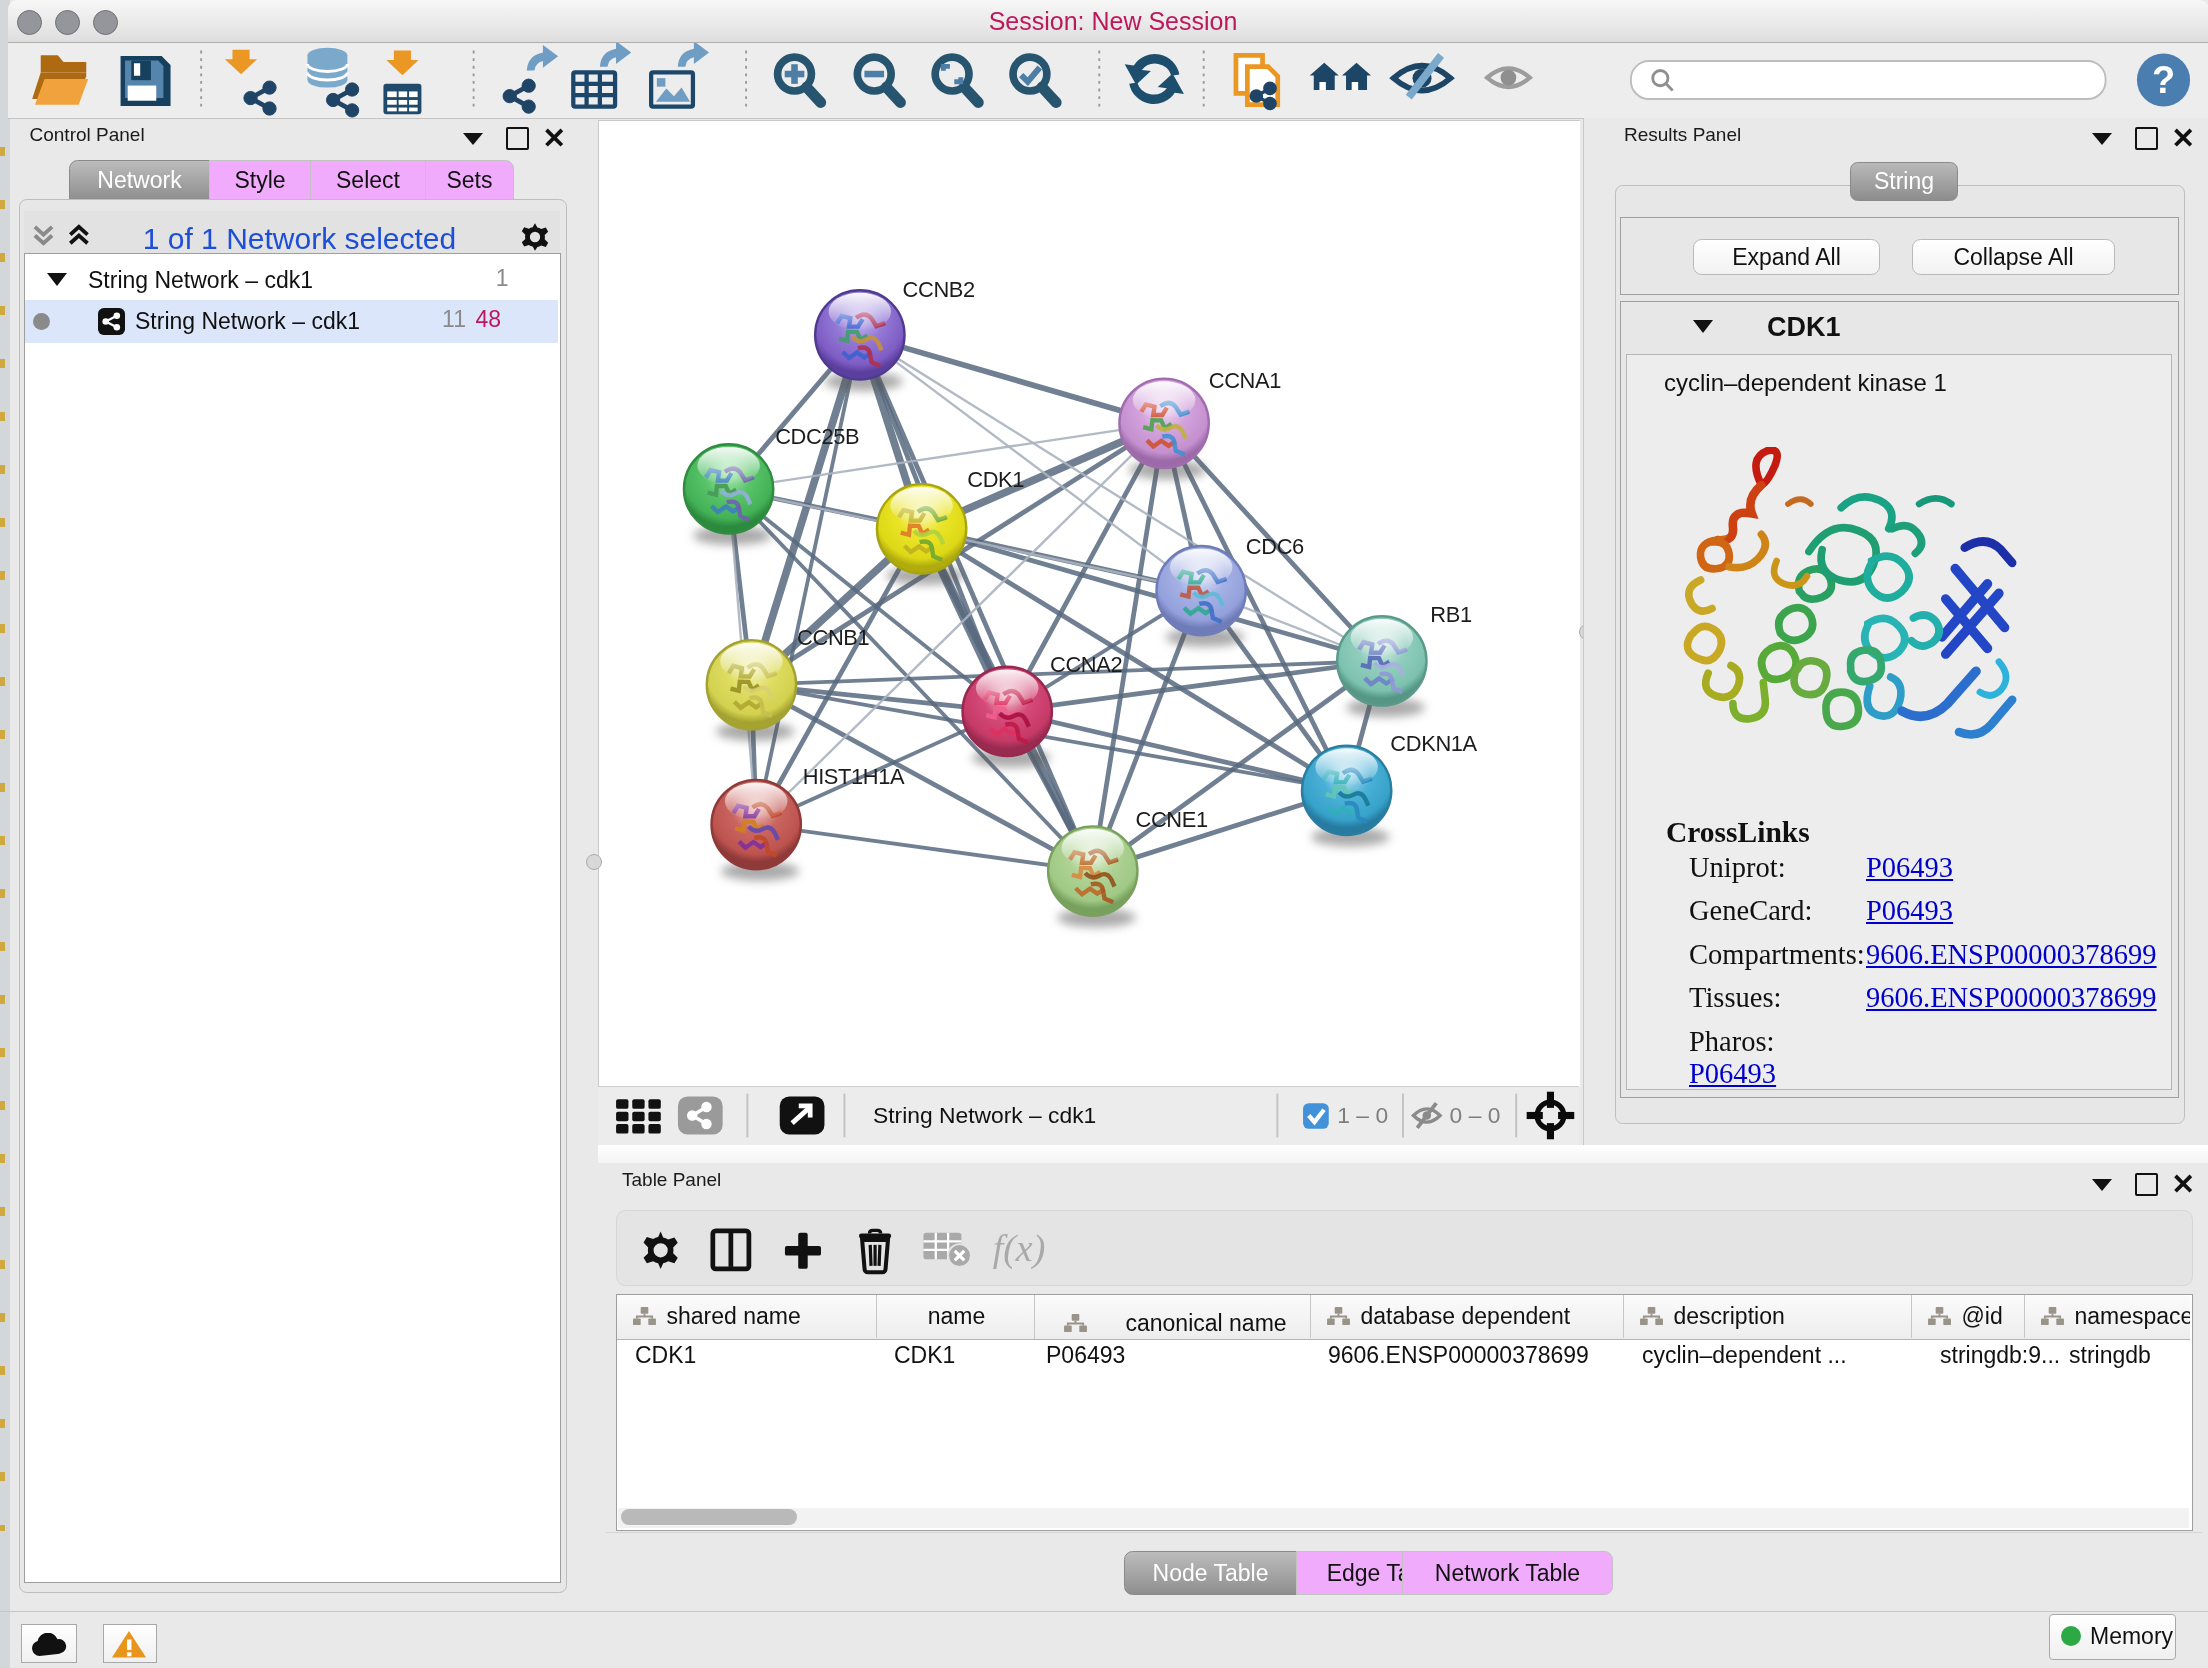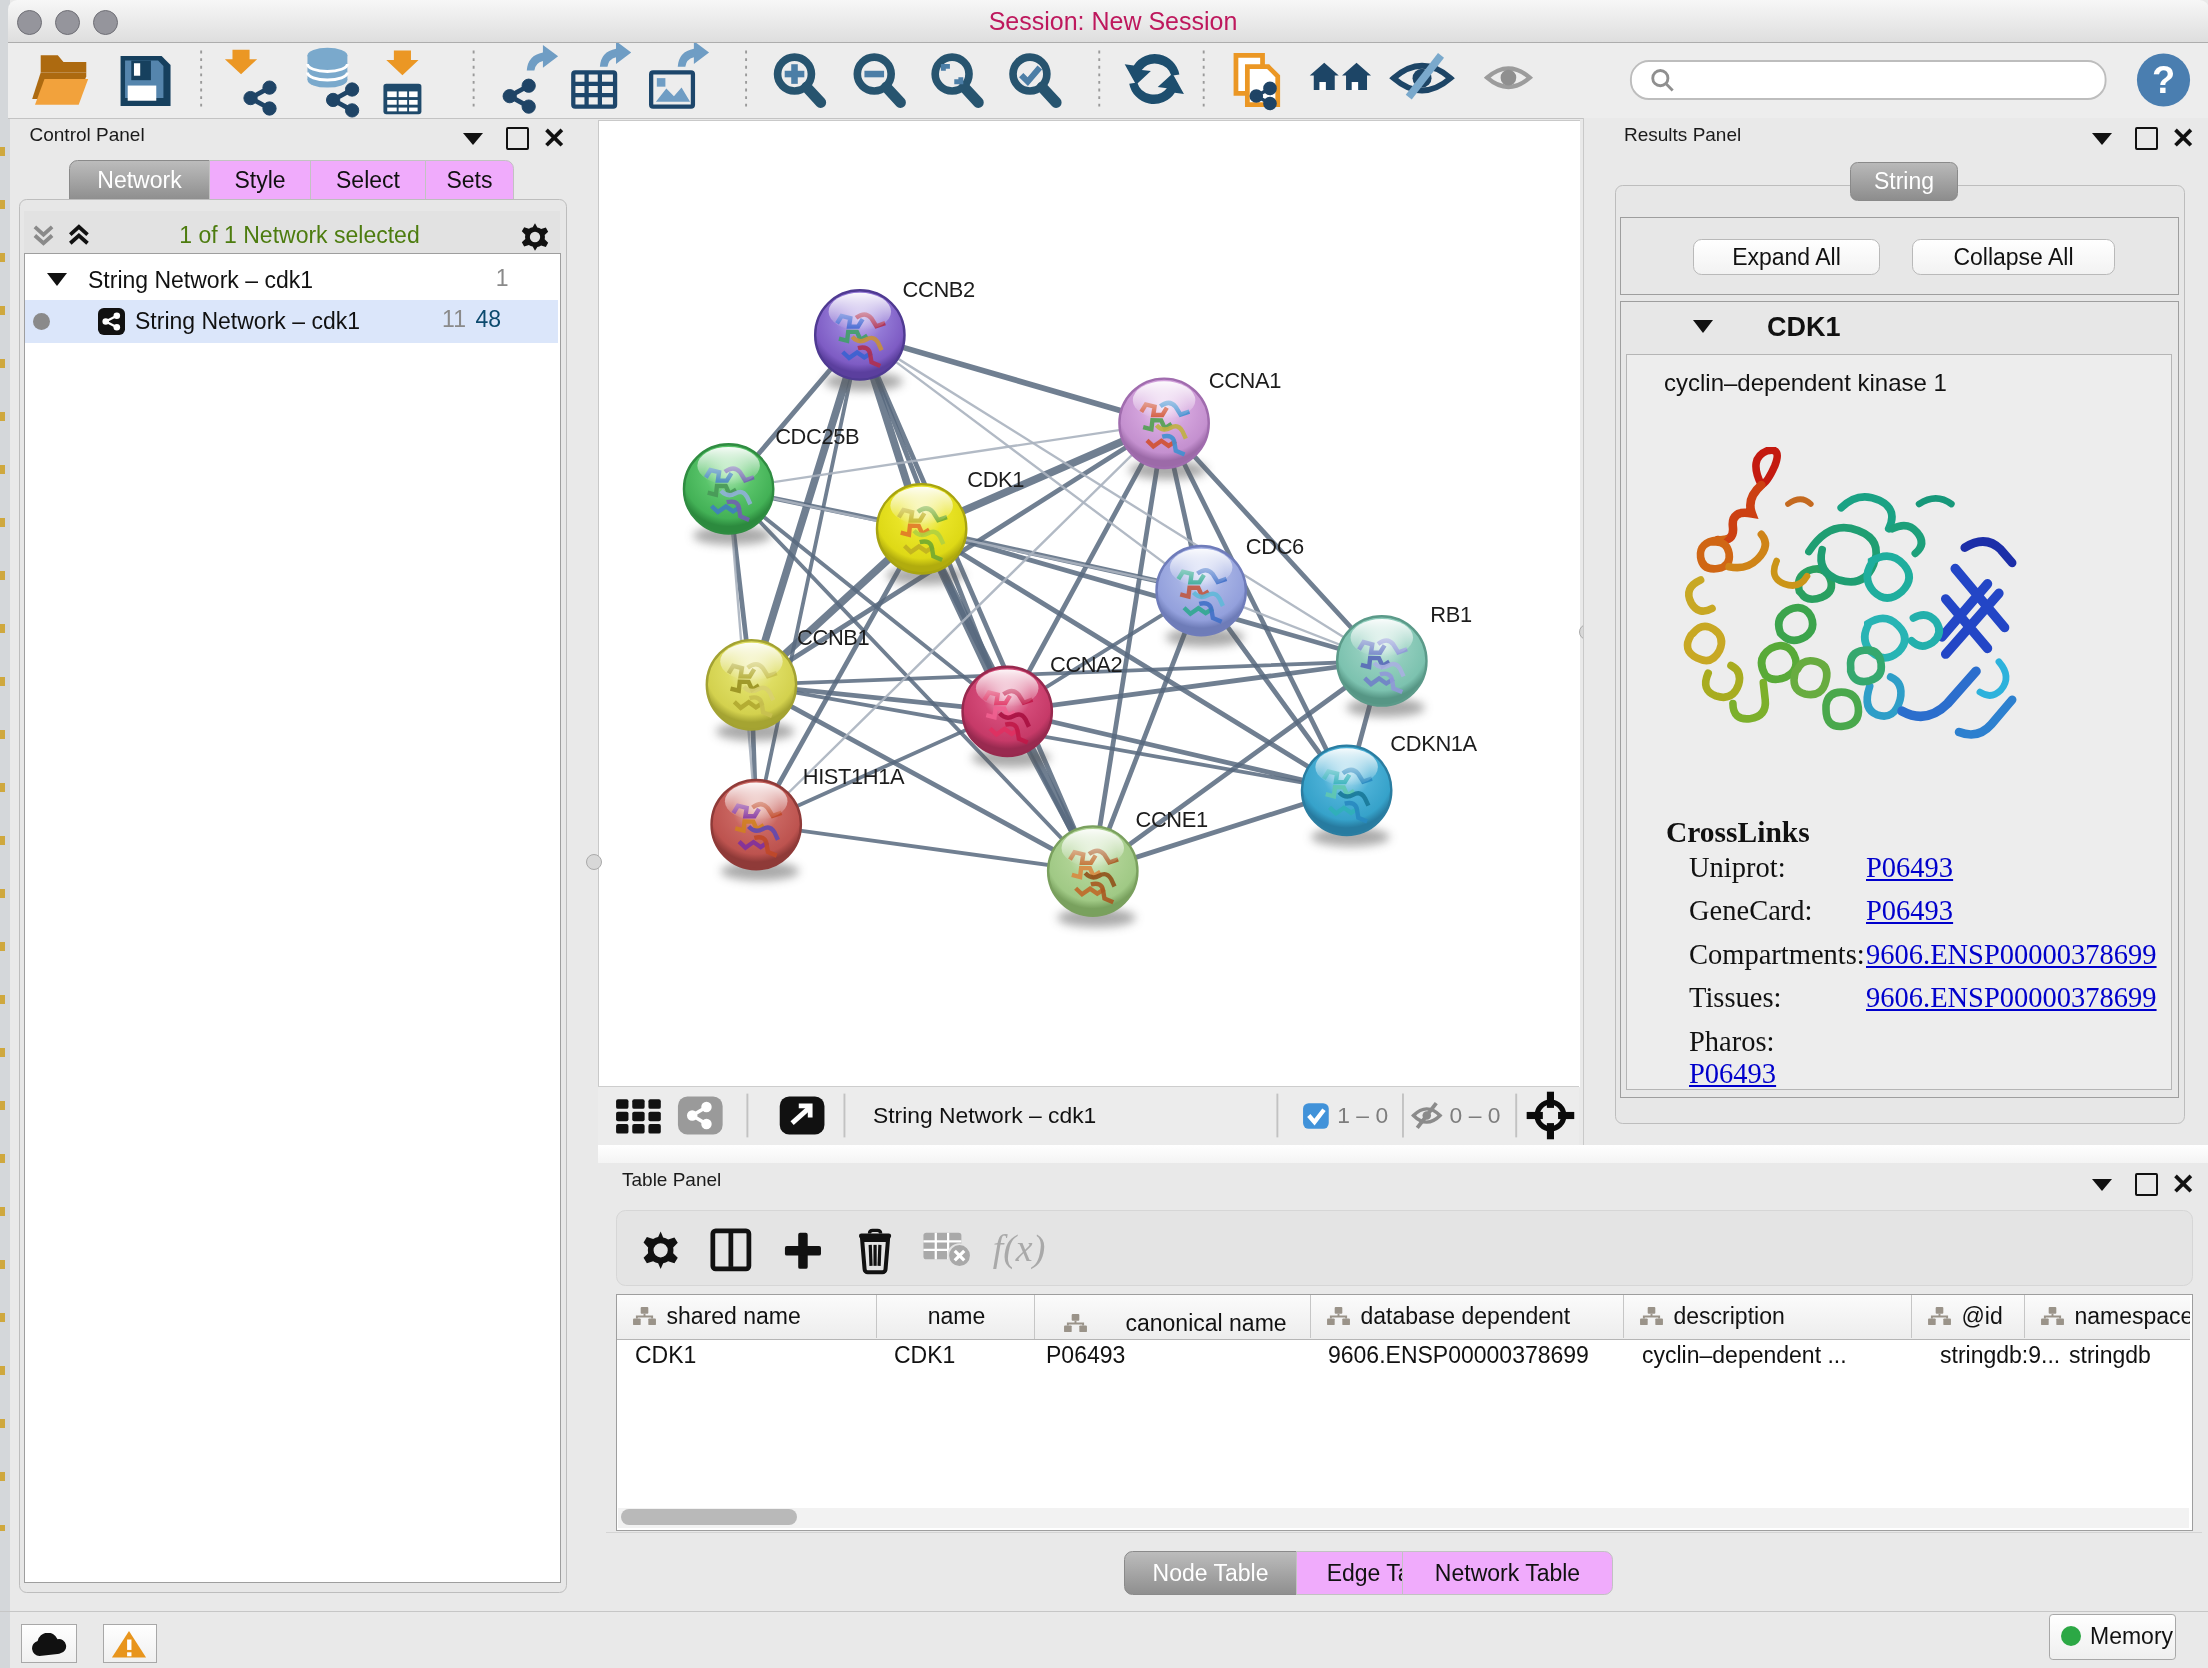--- a/index.html
+++ b/index.html
@@ -215,21 +215,21 @@
 <svg class="abs" style="left:32px;top:223px;" width="67" height="27" viewBox="0 0 70 28">
  <g stroke="#8a8a8a" stroke-width="4" fill="none">
       <path d="M3 4 L12 12 L21 4"></path>
       <path d="M3 13 L12 21 L21 13"></path>
     </g>
  <g stroke="#111" stroke-width="4" fill="none">
       <path d="M40 12 L49 4 L58 12"></path>
       <path d="M40 21 L49 13 L58 21"></path>
     </g>
 </svg>
-<div class="abs" style="left:114px;top:222px;width:371px;text-align:center;font-size:23px;color:#4d7c0f;">1 of 1 Network selected</div>
+<div class="abs" style="left:114px;top:222px;width:371px;text-align:center;font-size:30px;color:#1d4ed8;">1 of 1 Network selected</div>
 <svg class="abs" style="left:519px;top:221px;" width="32" height="32" viewBox="0 0 34 34">
  <path fill="#111" d="M17 4 l2.5 4.5 a9.5 9.5 0 0 1 4 1.6 l5-1.6 2.5 4.3 -3.7 3.7 a9.5 9.5 0 0 1 0 4.5 l3.7 3.7 -2.5 4.3 -5-1.6 a9.5 9.5 0 0 1-4 1.6 L17 33 l-2.5-4.5 a9.5 9.5 0 0 1-4-1.6 l-5 1.6 -2.5-4.3 3.7-3.7 a9.5 9.5 0 0 1 0-4.5 L3 12.4 l2.5-4.3 5 1.6 a9.5 9.5 0 0 1 4-1.6 Z M17 13 a5.5 5.5 0 1 0 0 11 a5.5 5.5 0 0 0 0-11 Z" transform="translate(0,-1.5)"></path>
 </svg>
 
 <div class="abs" style="left:24px;top:253px;width:535px;height:1328px;background:#fff;border:1px solid #9e9e9e;"></div>
 
 <div class="abs" style="left:47px;top:273px;width:0;height:0;border-left:10.5px solid transparent;border-right:10.5px solid transparent;border-top:13.3px solid #111;"></div>
 <div class="abs" style="left:88px;top:267px;font-size:23px;color:#111;">String Network – cdk1</div>
 <div class="abs" style="left:480px;top:265px;width:28.5px;text-align:right;font-size:23px;color:#8a8a8a;">1</div>
 
@@ -242,21 +242,21 @@
       <circle cx="8" cy="14" r="3.4"></circle>
       <circle cx="19.5" cy="20" r="3.4"></circle>
     </g>
  <g stroke="#fff" stroke-width="2.4">
       <line x1="8" y1="14" x2="19.5" y2="8"></line>
       <line x1="8" y1="14" x2="19.5" y2="20"></line>
     </g>
 </svg>
 <div class="abs" style="left:135px;top:308px;font-size:23px;color:#111;">String Network – cdk1</div>
 <div class="abs" style="left:428px;top:306px;width:38px;text-align:right;font-size:23px;color:#8a8a8a;">11</div>
-<div class="abs" style="left:463px;top:306px;width:38px;text-align:right;font-size:23px;color:#0c4a6e;">48</div>
+<div class="abs" style="left:463px;top:306px;width:38px;text-align:right;font-size:23px;color:#be185d;">48</div>
 
 <div class="abs" style="left:598px;top:120px;width:981px;height:966px;background:#fff;border-left:1px solid #c9c9c9;border-top:1px solid #c9c9c9;"></div>
 <svg id="graph" class="abs" style="left:598px;top:120px;" width="981" height="966" viewBox="0 0 1031 1016">
 <defs>
  <filter id="blur" x="-50%" y="-50%" width="200%" height="200%">
         <feGaussianBlur stdDeviation="5"></feGaussianBlur>
       </filter>
  <radialGradient id="gCCNB2" cx="50%" cy="32%" r="60%">
         <stop offset="0%" stop-color="#cabcef"></stop>
         <stop offset="45%" stop-color="#9379d6"></stop>

